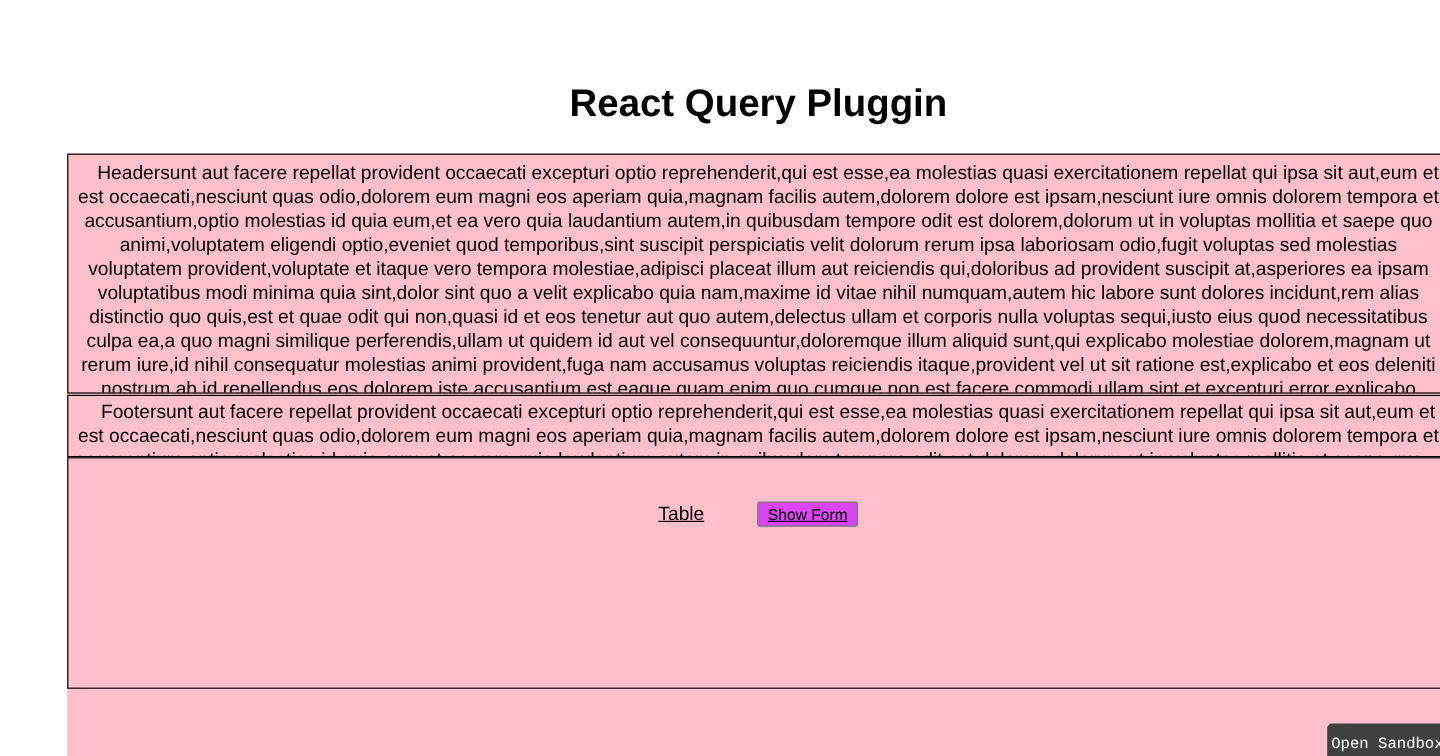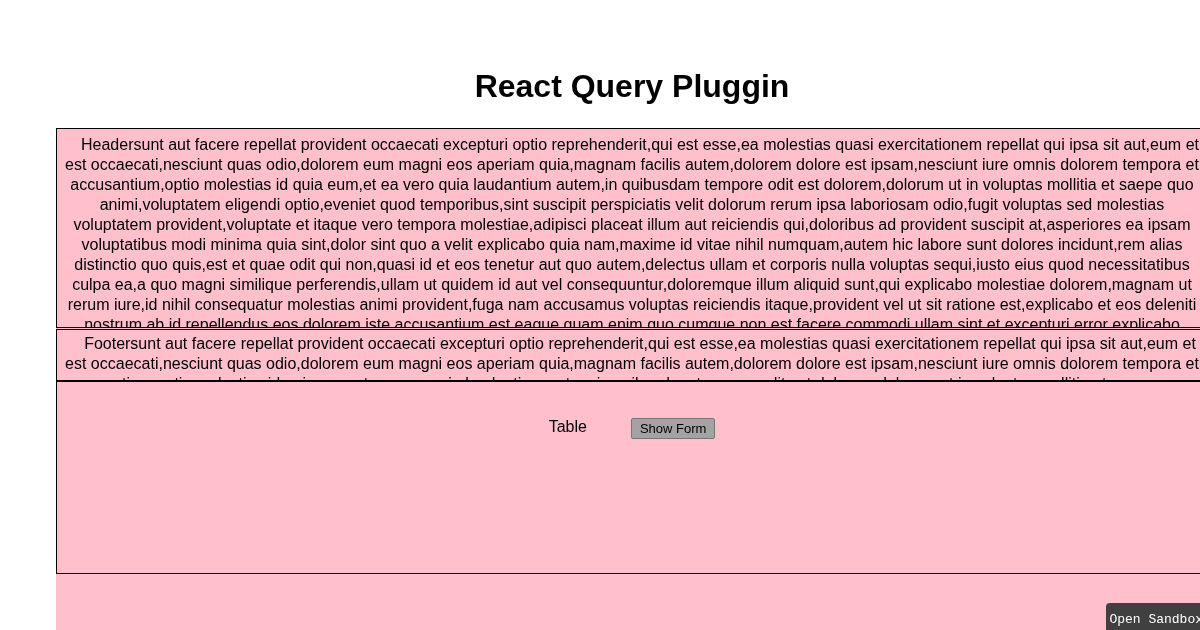--- a/index.html
+++ b/index.html
@@ -66,24 +66,26 @@
       height: 193px;
       border: 1px solid #000;
       background: #ffc0cb;
       text-align: center;
       font-size: 16px;
       padding: 4px;
       z-index: 3;
     }
     .table-row {
       display: inline-flex;
+      align-items: center;
       gap: 12px;
+      text-decoration: underline;
     }
     .show-form-btn {
-      background: #a3a3a3;
+      background: #d946ef;
       border: 1px solid #767676;
       padding: 2px 8px;
       font-size: 13px;
       font-family: Arial, Helvetica, sans-serif;
       cursor: pointer;
       border-radius: 2px;
     }
     .open-sandbox {
       position: absolute;
       bottom: 10px;

